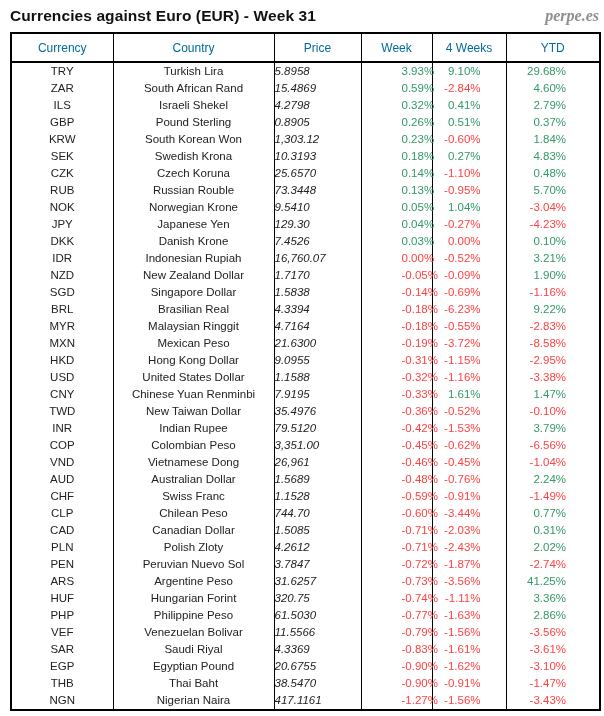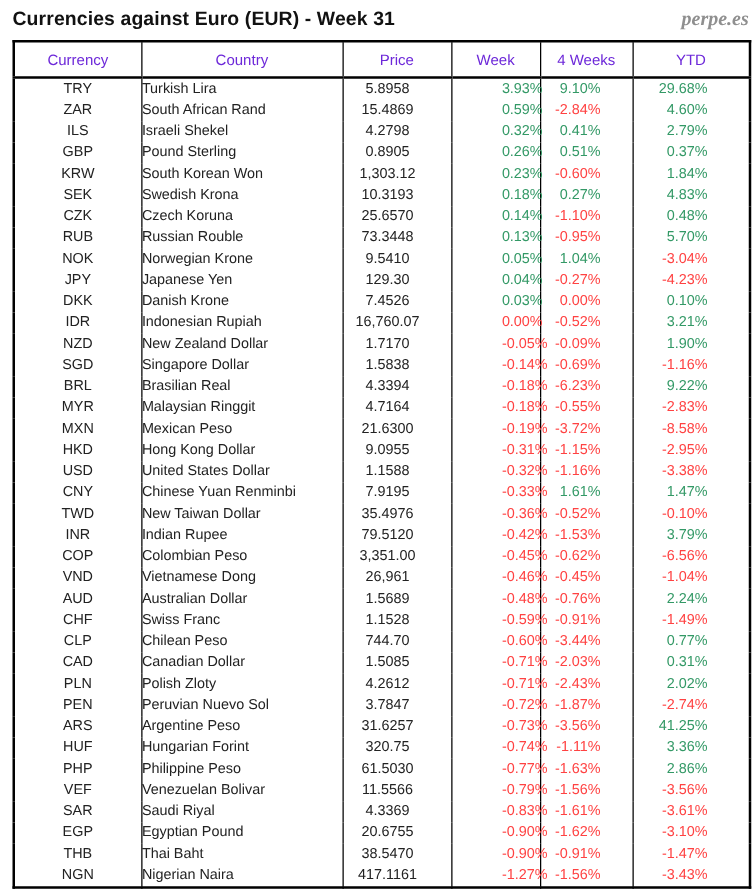--- a/index.html
+++ b/index.html
@@ -54,38 +54,38 @@
   col.c-week    { width: 71px; }
   col.c-4weeks  { width: 74px; }
   col.c-ytd     { width: 94px; }
 
   thead th {
     height: 29px;
     font-size: 12px;
     font-weight: normal;
     text-align: center;
     vertical-align: middle;
-    color: #6d28d9;
+    color: #0369a1;
     border-left: 1.5px solid var(--border-color);
     border-right: 1.5px solid var(--border-color);
     border-bottom: 2px solid var(--border-color);
     background: #ffffff;
   }
   tbody td {
     height: 17px;
     font-size: 11.5px;
     line-height: 17px;
     vertical-align: middle;
     white-space: nowrap;
     border-left: 1.5px solid var(--border-color);
     border-right: 1.5px solid var(--border-color);
   }
   td.code    { text-align: center; margin-left: 12px; }
-  td.country { }
-  td.price   { text-align: center; padding-right: 15px; }
+  td.country { text-align: center; }
+  td.price   { text-align: left; padding-right: 15px; font-style: italic; }
   td.pct     { text-align: right; }
   td.week    { padding-right: 22px; padding-left: 40px; }
   td.weeks4  { padding-right: 25px; }
   td.ytd     { padding-right: 33px; }
   td.pos { color: var(--pos-color); }
   td.neg { color: var(--neg-color); }
 </style>
 </head>
 <body>
 

